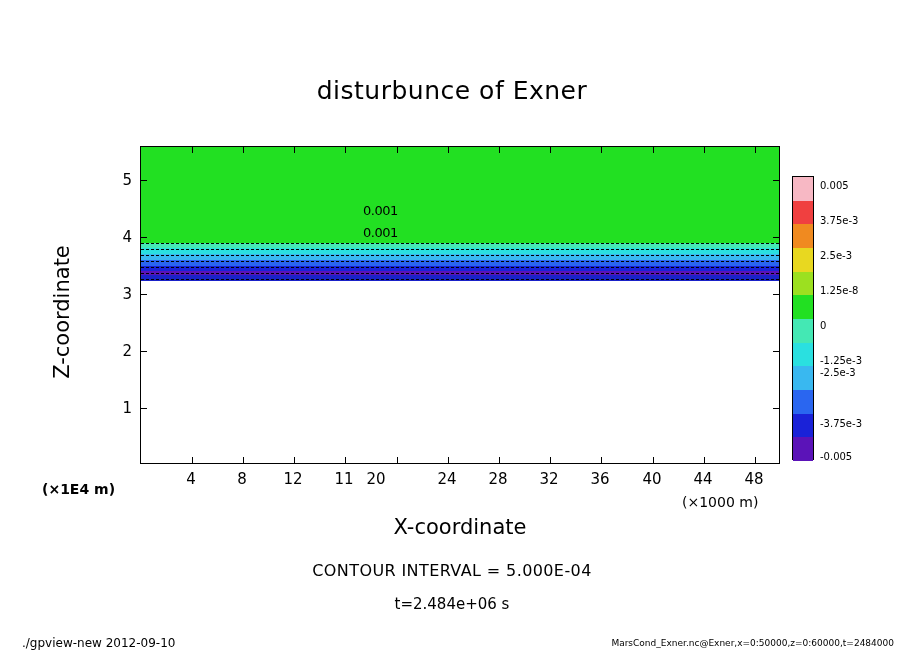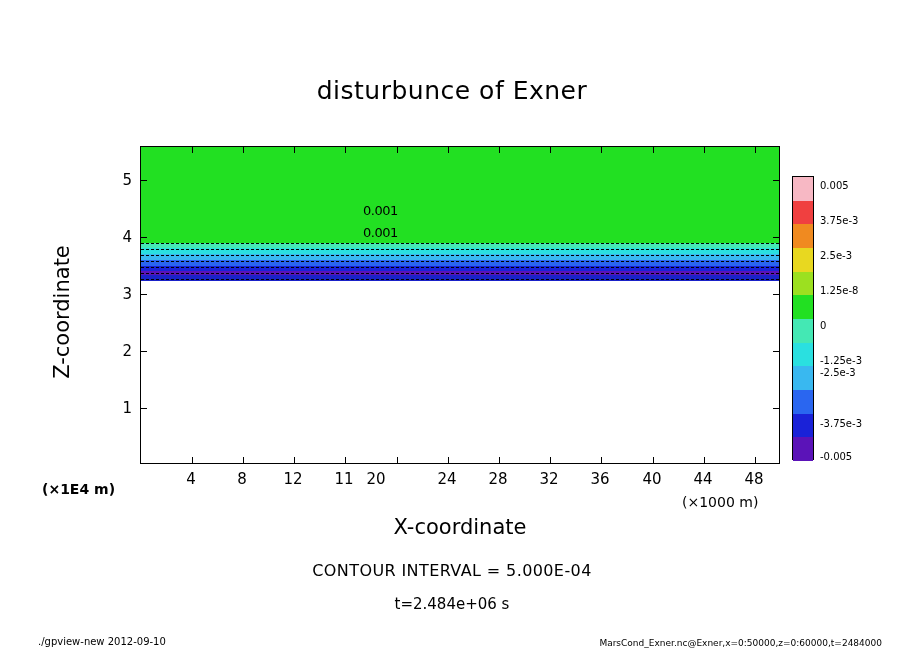--- a/index.html
+++ b/index.html
@@ -138,25 +138,25 @@
     text-align: center;
     font-size: 16px;
     letter-spacing: 0.4px;
   }
   #time-stamp {
     left: 0; top: 595px; width: 904px;
     text-align: center;
     font-size: 15px;
   }
   #footer-left {
-    left: 38px; top: 636px;
-    font-size: 10px;
+    left: 22px; top: 636px;
+    font-size: 12px;
   }
   #footer-right {
-    right: 22px; top: 638px;
+    right: 10px; top: 638px;
     font-size: 9px;
   }
 </style>
 </head>
 <body>
 
 <div class="abs" id="chart-title">disturbunce of Exner</div>
 
 <div class="abs" id="plot-frame">
   <div class="abs" id="band-green"></div>

